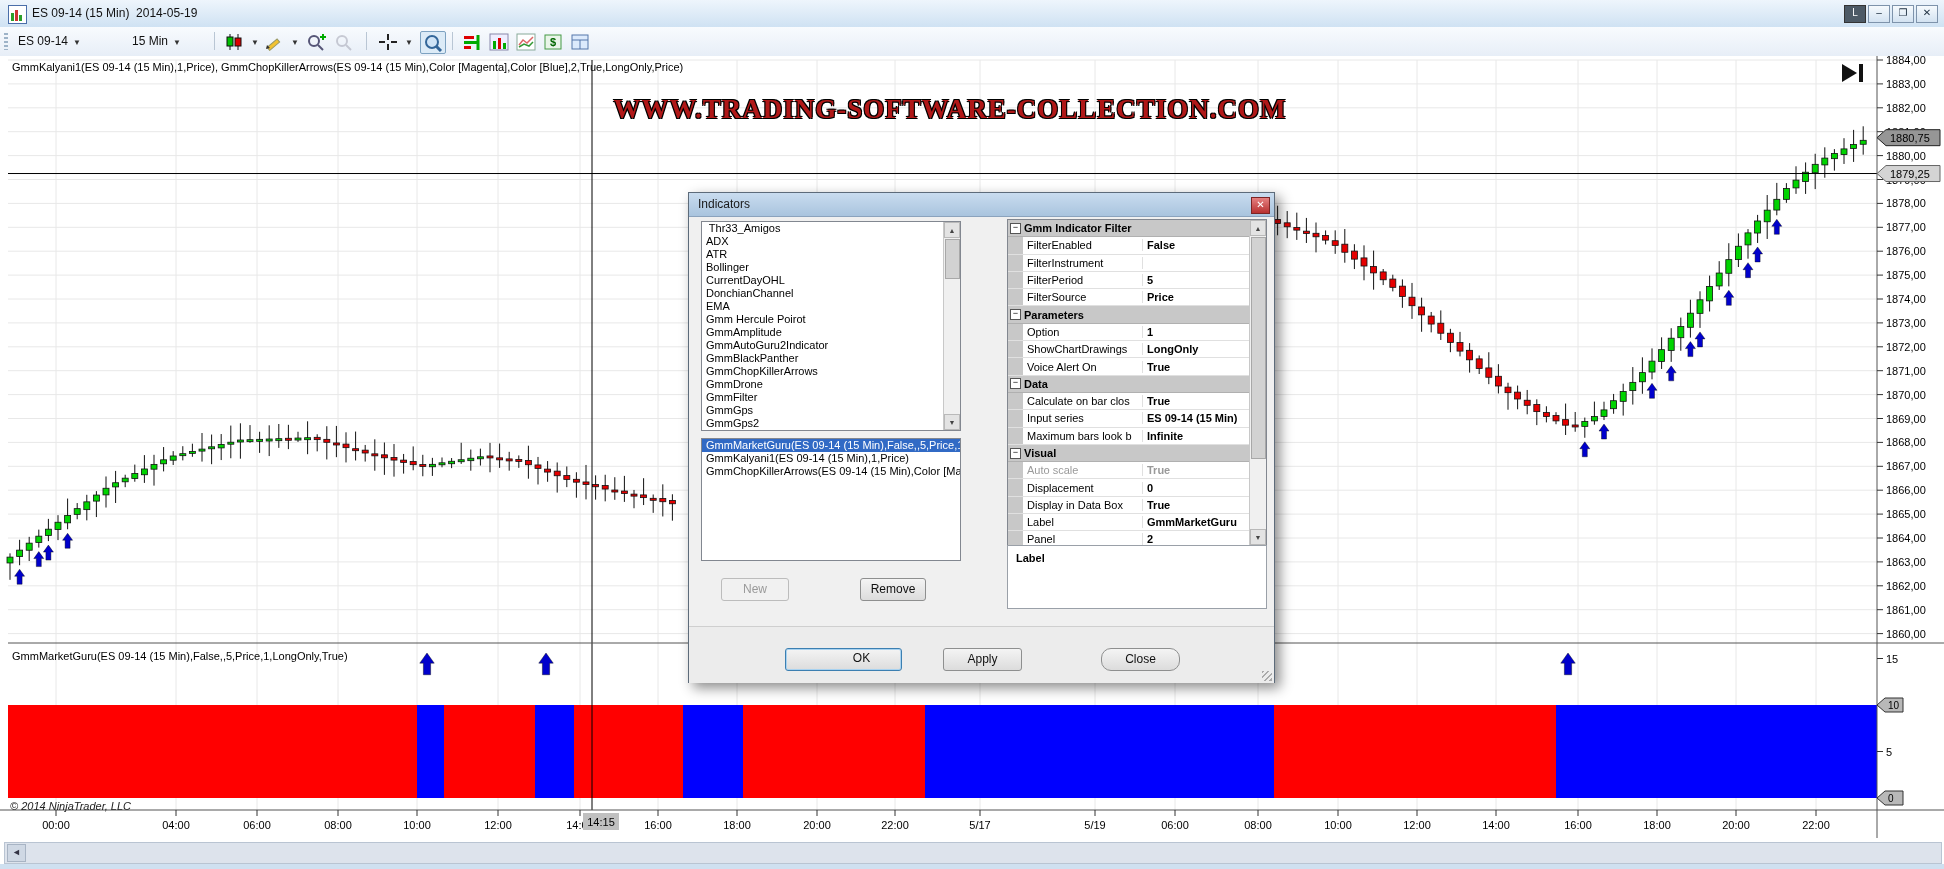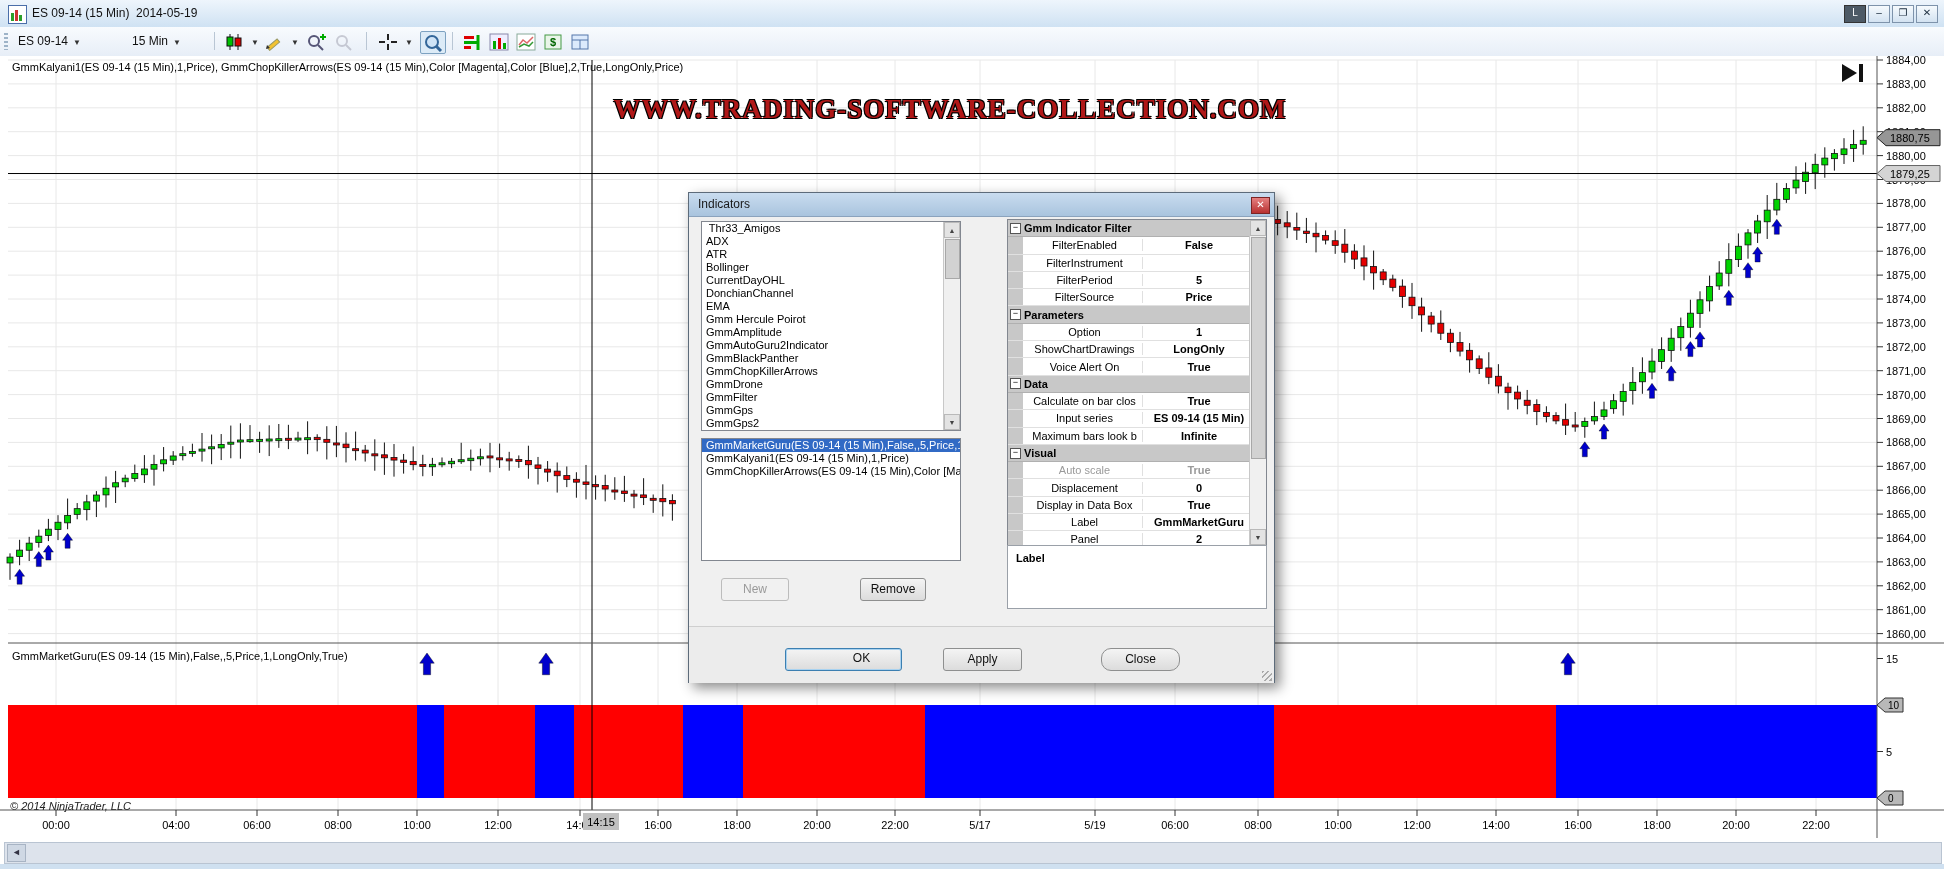--- a/index.html
+++ b/index.html
@@ -60,21 +60,21 @@
     font-size:7px;text-align:center;line-height:15px;color:#444;box-sizing:border-box;}
   .vs-up{top:0}.vs-dn{bottom:0}
   .vs-thumb{position:absolute;left:1px;width:13px;background:#d2d2d2;border:1px solid #a8a8a8;}
   .btn{border:1px solid #8e8f8f;border-radius:3px;background:linear-gradient(#f4f4f4,#dcdcdc);
     font-size:12px;color:#111;text-align:center;}
   .btn.disabled{color:#9a9a9a;background:#f1f1f1;border-color:#bcbcbc;}
   #btn-new{left:32px;top:385px;width:66px;height:21px;line-height:20px;}
   #btn-remove{left:171px;top:385px;width:64px;height:21px;line-height:20px;}
   #prop-grid{left:318px;top:26px;width:260px;height:327px;background:#fff;border:1px solid #828790;box-sizing:border-box;}
   #grid-rows{position:absolute;left:0;top:0;width:243px;height:100%;overflow:hidden;}
-  .prow{display:flex;height:16.3px;border-bottom:1px solid #e0e0e0;font-size:11px;align-items:center;text-align:center;}
+  .prow{display:flex;height:16.3px;border-bottom:1px solid #e0e0e0;font-size:11px;align-items:center;}
   .prow .gut{width:15px;height:100%;background:#c8c8c8;flex:none;}
   .prow .plabel{width:115px;padding-left:4px;color:#000;white-space:nowrap;overflow:hidden;flex:none;
     border-right:1px solid #e0e0e0;}
   .prow .pvalue{flex:1;padding-left:4px;font-weight:bold;color:#000;white-space:nowrap;overflow:hidden;}
   .prow.disabled .plabel,.prow.disabled .pvalue{color:#9a9a9a;}
   .psection{display:flex;height:16.3px;background:#c8c8c8;font-size:11px;font-weight:bold;align-items:center;
     border-bottom:1px solid #b0b0b0;}
   .psection .boxicon{width:9px;height:9px;border:1px solid #555;background:#fff;margin:0 3px 0 2px;
     font-size:9px;line-height:7px;text-align:center;font-weight:normal;flex:none;}
   #desc-box{left:318px;top:352px;width:260px;height:64px;background:#fff;border:1px solid #9aa0a8;box-sizing:border-box;}

